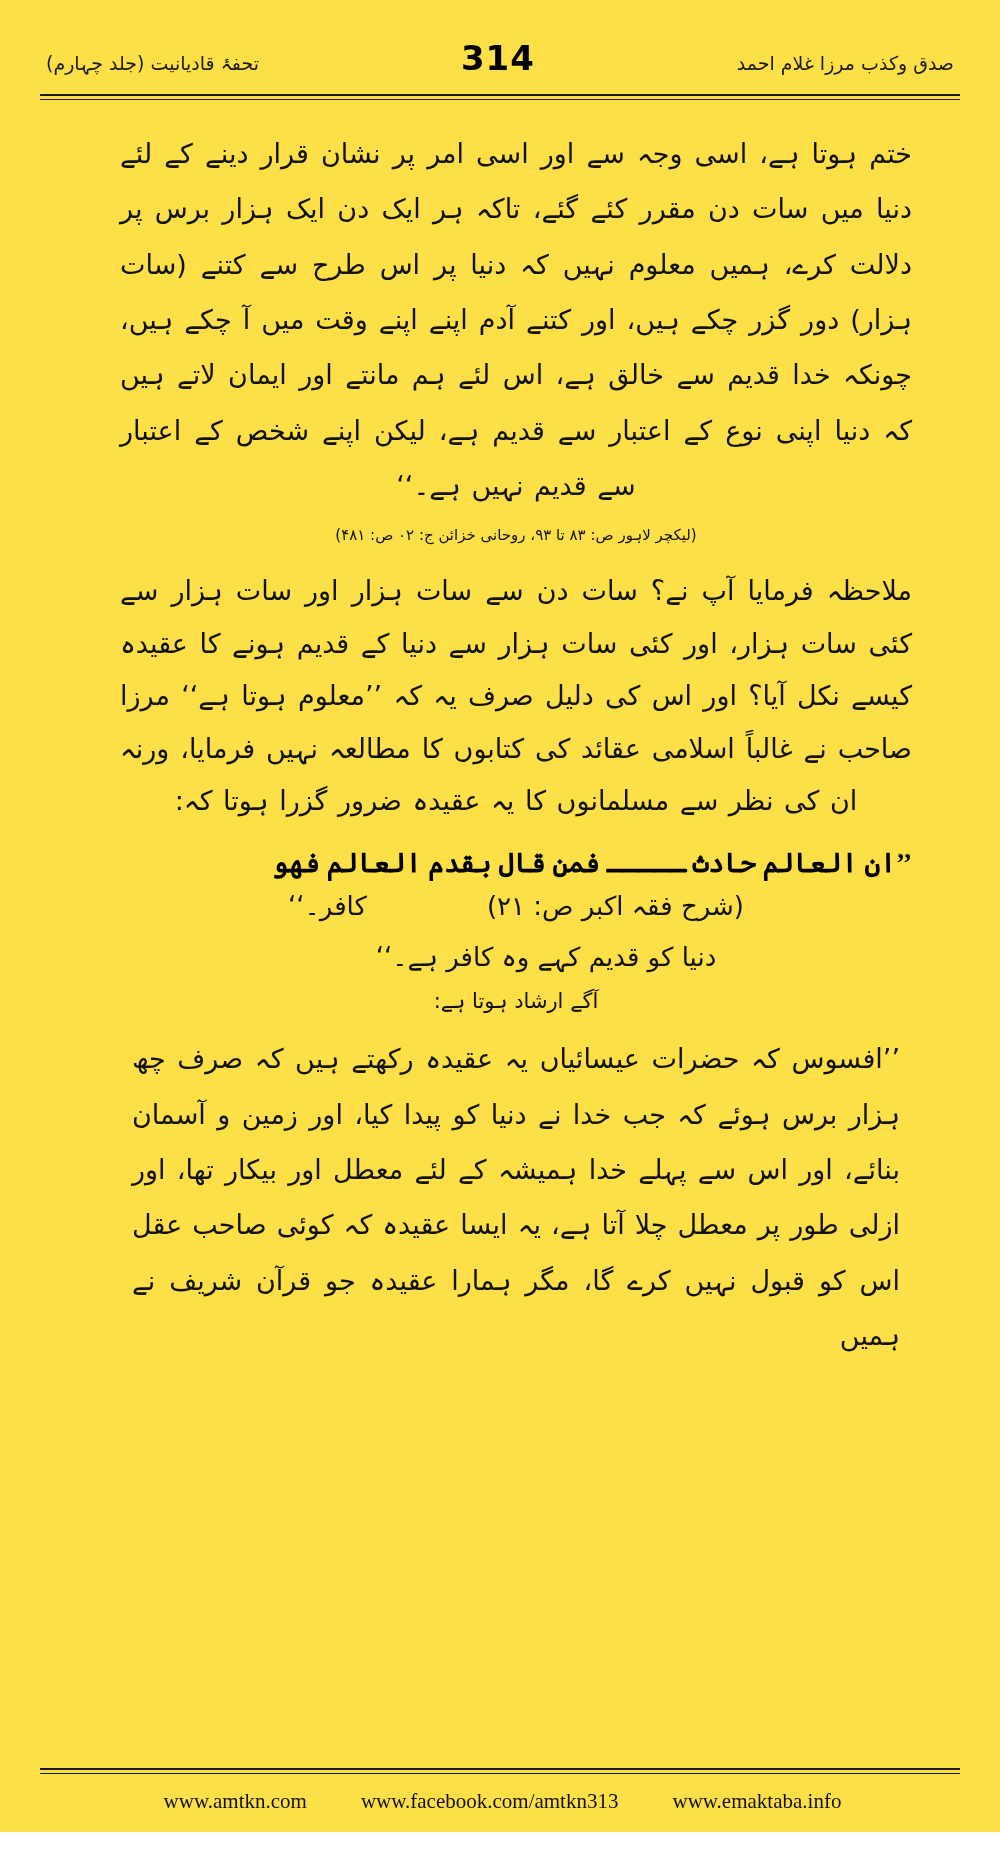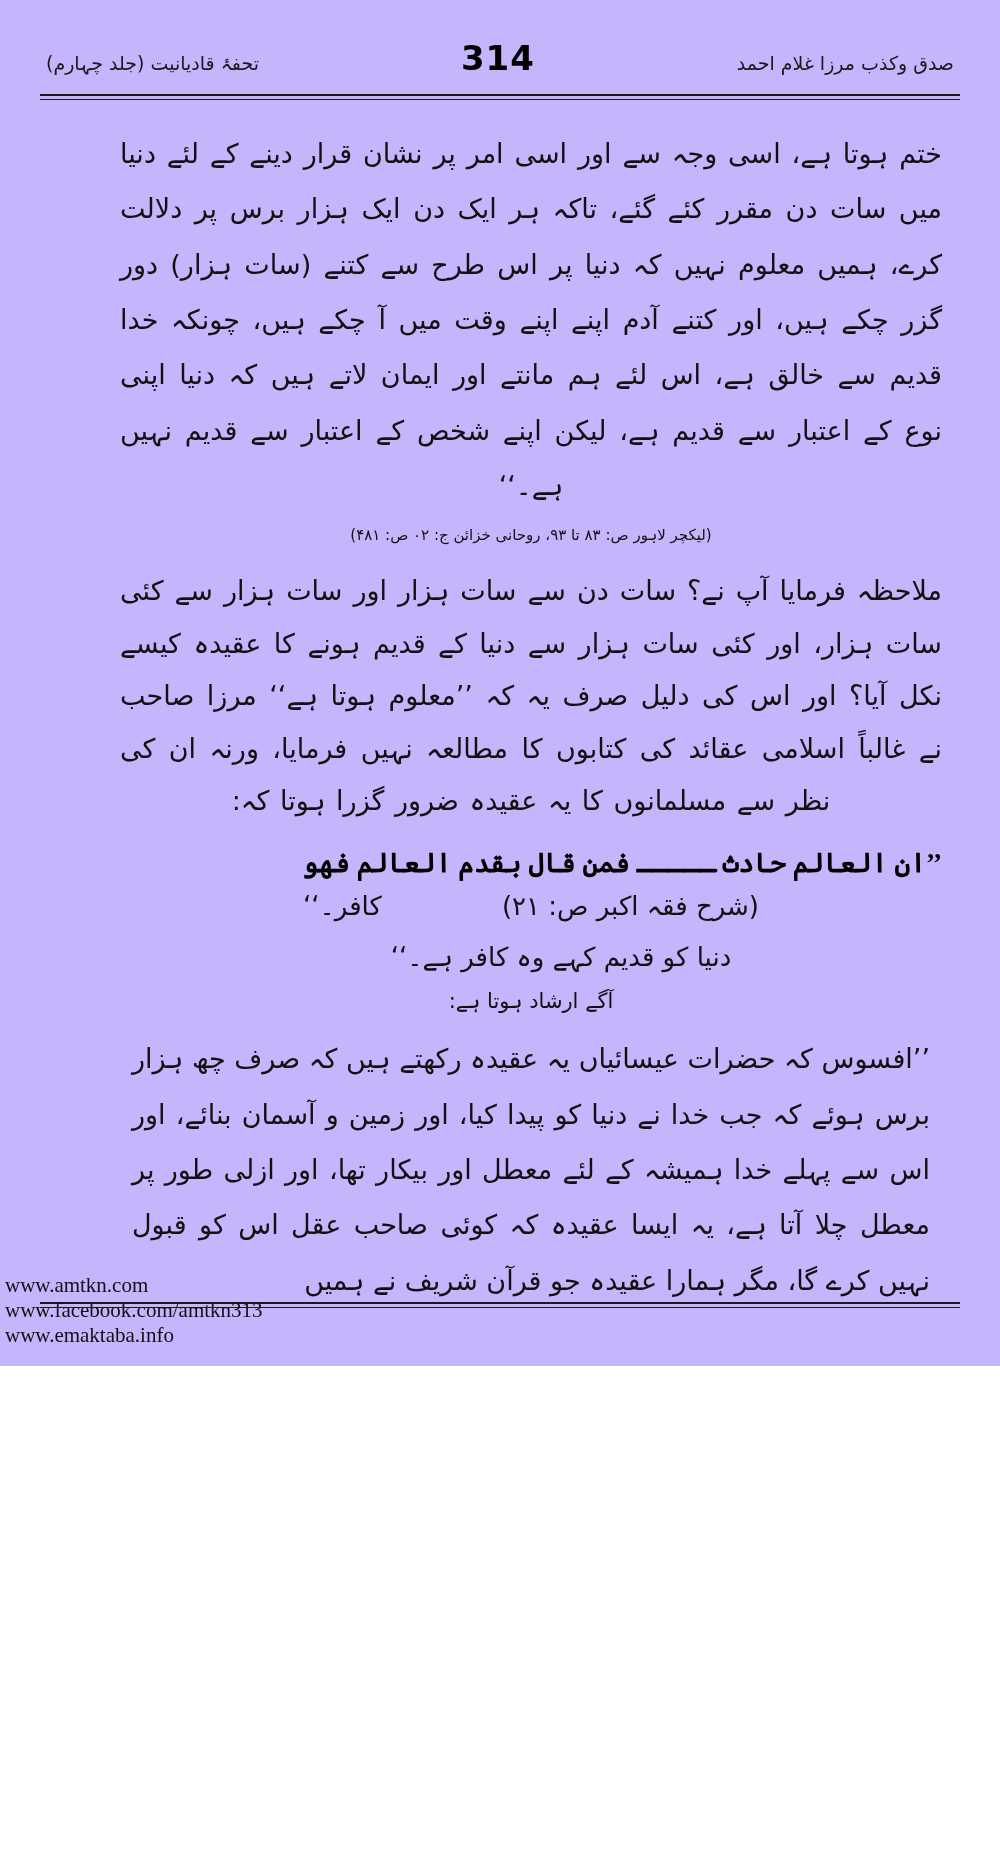--- a/index.html
+++ b/index.html
@@ -10,25 +10,25 @@
   body {
     width: 1000px;
     height: 1850px;
     font-family: "DejaVu Sans", sans-serif;
     color: #111111;
     position: relative;
     overflow: hidden;
   }
   .page {
     width: 1000px;
-    height: 1366px;
+    height: 1832px;
     position: relative;
     box-sizing: border-box;
     padding: 0;
-    background: #c4b5fd;
+    background: #fde047;
   }
 
   
   .header {
     position: relative;
     padding: 14px 46px 6px 46px;
     display: flex;
     flex-direction: row-reverse;
     align-items: baseline;
     justify-content: space-between;
@@ -52,21 +52,21 @@
     border-top: 2.5px solid #1a1a1a;
     height: 0;
   }
   .header-rule.thin {
     margin-top: 3px;
     border-top: 1px solid #1a1a1a;
   }
 
   
   .content {
-    padding: 26px 58px 10px 120px;
+    padding: 26px 88px 10px 120px;
     box-sizing: border-box;
   }
   .para {
     font-size: 27px;
     line-height: 2.05;
     text-align: justify;
     text-align-last: center;
     margin: 0 0 10px 0;
     color: #111;
     word-spacing: 2px;
@@ -149,22 +149,23 @@
   .footer-rule.thin {
     bottom: 58px;
     border-top: 1px solid #1a1a1a;
   }
   .footer {
     position: absolute;
     left: 5px;
     right: 0;
     bottom: 18px;
     display: flex;
-    flex-direction: column;
+    flex-direction: row;
     justify-content: center;
+    gap: 54px;
     font-family: "Liberation Serif", serif;
     font-size: 21px;
     color: #111;
     direction: ltr;
   }
   .footer a, .footer span {
     color: #111;
     text-decoration: none;
     white-space: nowrap;
   }

